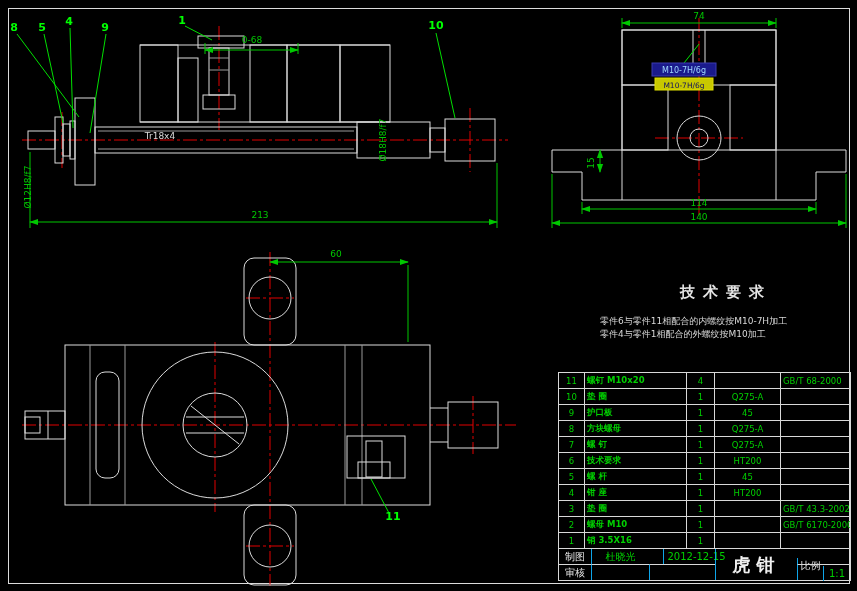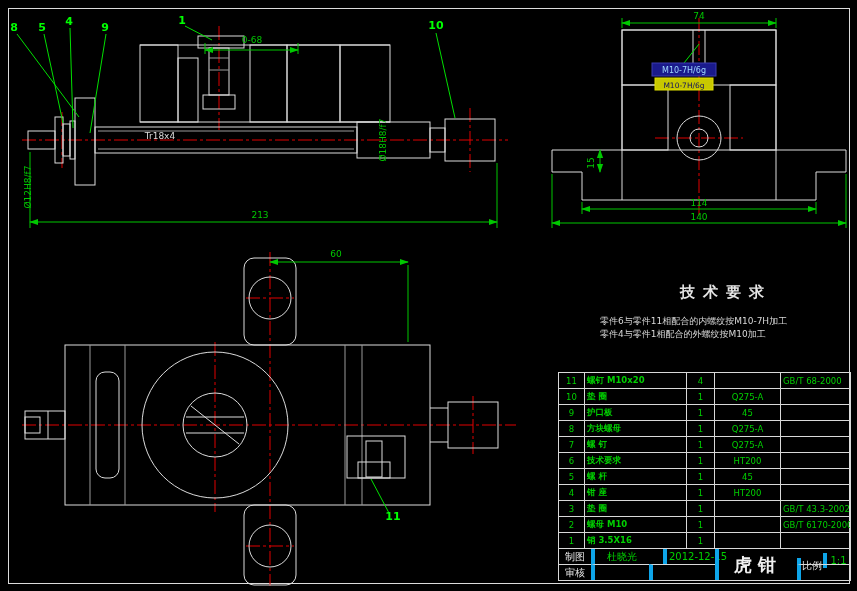--- a/index.html
+++ b/index.html
@@ -30,21 +30,21 @@
             padding:0 2px;white-space:nowrap;overflow:hidden;}
   .c0{width:26px;justify-content:center;}
   .c1{width:102px;font-weight:bold;}
   .c2{width:28px;justify-content:center;}
   .c3{width:66px;justify-content:center;}
   .c4{width:69px;border-right:none;}
   .bom-row.header .bom-cell{color:#e8e8e8;justify-content:center;}
   .tblock{position:relative;height:31px;}
   .tbc{position:absolute;box-sizing:border-box;display:flex;align-items:center;justify-content:center;
        white-space:nowrap;overflow:hidden;font-size:10px;}
-  .bl{border-left:4px solid #0ea5e9;}
+  .bl{border-left:1px solid #0ea5e9;}
   .bt{border-top:1px solid #d8d8d8;}
   .white{color:#e8e8e8;}
   .big-title{font-size:18px;font-weight:bold;letter-spacing:6px;color:#f0f0f0;}
 </style>
 </head>
 <body>
 
 <div class="sheet">
 
 <svg width="857" height="591" viewBox="0 0 857 591">
@@ -334,18 +334,18 @@
       </div>
   <div class="tblock">
     <div class="tbc white" style="left:0;top:0;width:32px;height:15px;">制图</div>
     <div class="tbc bl" style="left:32px;top:0;width:58px;height:15px;">杜晓光</div>
     <div class="tbc bl" style="left:104px;top:0;width:66px;height:15px;">2012-12-15</div>
     <div class="tbc white bt" style="left:0;top:15px;width:32px;height:16px;">审核</div>
     <div class="tbc bl bt" style="left:32px;top:15px;width:58px;height:16px;"></div>
     <div class="tbc bl bt" style="left:90px;top:15px;width:66px;height:16px;"></div>
     <div class="tbc bl big-title" style="left:156px;top:0;width:82px;height:31px;">虎钳</div>
     <div class="tbc bl white" style="left:238px;top:9px;width:26px;height:15px;">比例</div>
-    <div class="tbc bl" style="left:264px;top:4px;width:27px;height:15px;">1:1</div>
+    <div class="tbc bl" style="left:264px;top:17px;width:27px;height:15px;">1:1</div>
     <div class="tbc bl bt" style="left:238px;top:15px;width:53px;height:16px;"></div>
   </div>
 </div>
 
 </div>
 
 </body></html>

